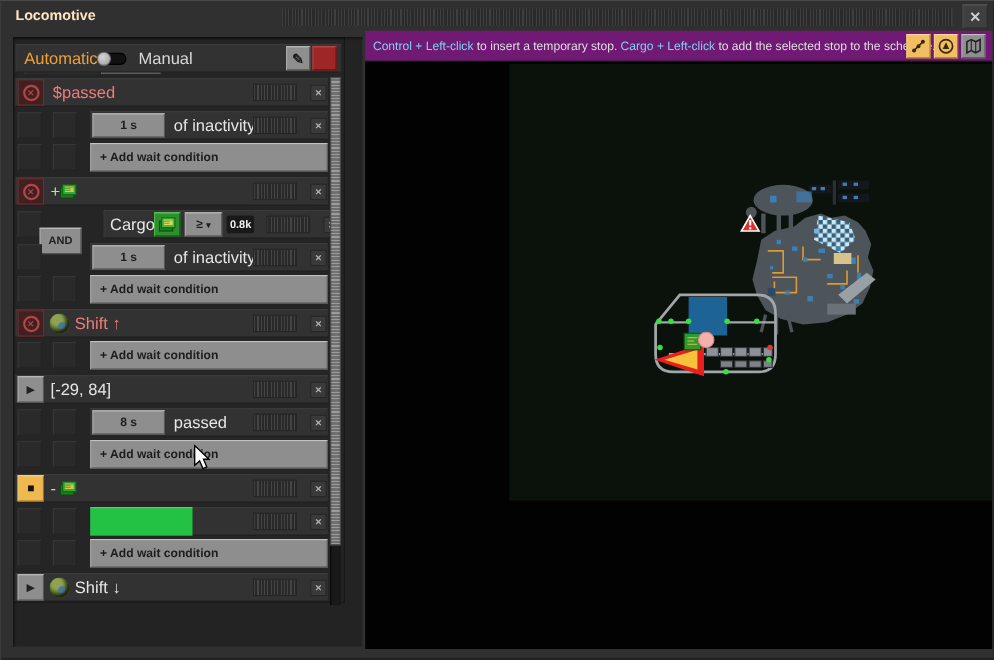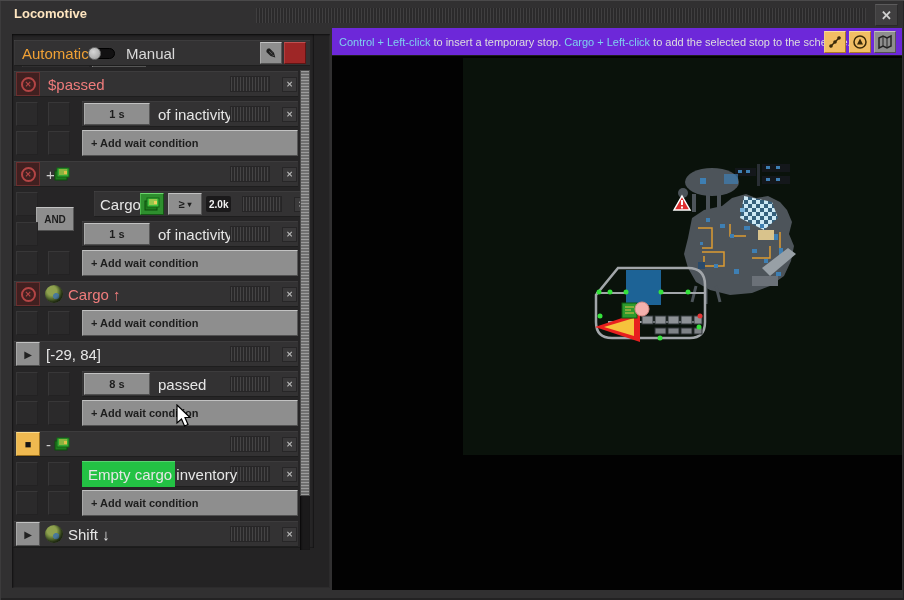--- a/index.html
+++ b/index.html
@@ -116,21 +116,21 @@
   
   .switch-track { position: absolute; left: 74px; top: 8px; width: 27px; height: 11px;
                   background: #121112; border: 1px solid #000; border-radius: 6px; cursor: pointer; }
   .switch-knob { position: absolute; left: -1px; top: -2px; width: 13px; height: 13px;
                  background: radial-gradient(circle at 40% 35%, #d6d6d6, #9a9a9a);
                  border: 1px solid #6f6f6f; border-radius: 50%; }
   
   .circuit { position: relative; display: inline-block; }
   
   #hint-bar {
-    left: 332px; top: 28px; width: 570px; height: 28px; background: #6d28d9;
+    left: 332px; top: 28px; width: 570px; height: 28px; background: #701a75;
     box-shadow: inset 0 -1px 0 #1f1e1f; display: flex; align-items: center;
     font-size: 11px; color: #dedede; padding-left: 7px;
   }
   #hint-bar .key { color: #7fd1ef; }
   #hint-bar span { margin-right: 3px; }
   .mapbtn {
     position: absolute; top: 31px; width: 22px; height: 22px;
     display: flex; align-items: center; justify-content: center; cursor: pointer;
   }
   .tanbtn { background: #f1be64; border: 1px solid; border-color: #f8dba2 #a97a24 #a97a24 #eccd8a; }
@@ -212,21 +212,21 @@
               <rect x="1" y="5" width="12" height="9" fill="#1e7c1e" stroke="#0d4d0d"></rect>
               <rect x="3" y="2" width="12" height="9" fill="#3fbf3f" stroke="#156515"></rect>
               <path d="M5,4 h8 M5,6 h5 M5,8 h8" stroke="#ecd05a" stroke-width="1" fill="none"></path>
               <rect x="10" y="5" width="3" height="3" fill="#ecd05a"></rect>
             </svg>
         </div>
         <div class="graybtn" style="left:74px; top:2px; width:34px; height:22px; gap:3px;">
           <span>≥</span>
             <span style="font-size:8px;">▾</span>
         </div>
-        <div class="value-badge" style="left:112px;">2.0k</div>
+        <div class="value-badge" style="left:112px;">0.8k</div>
         <div class="stripes" style="left:148px;"></div>
         <div class="xbtn" style="left:200px;">✕</div>
       </div>
 
       <div class="graybtn" style="left:24px; top:173px; width:38px; height:24px; font-size:10px;">AND</div>
 
       <div class="slot" style="left:4px; top:188px;"></div>
       <div class="row" style="left:70px; top:187px; width:216px;">
         <div class="graybtn" style="left:2px; top:2px; width:66px; height:22px;">1 s</div>
         <div class="lbl" style="left:76px;">of inactivity</div>
@@ -236,21 +236,21 @@
 
       <div class="slot" style="left:4px; top:217px;"></div>
       <div class="slot" style="left:36px; top:217px;"></div>
       <div class="graybtn" style="left:70px; top:216px; width:216px; height:26px; justify-content:flex-start; padding-left:8px;">+ Add wait condition</div>
 
       <div class="row" style="left:2px; top:247px; width:284px;">
         <div class="stop-icon-btn disabled-stop">
           <span class="circ">✕</span>
         </div>
         <span class="planet" style="left:31px;"></span>
-        <div class="lbl red-lbl" style="left:54px;">Cargo ↑</div>
+        <div class="lbl red-lbl" style="left:54px;">Shift ↑</div>
         <div class="stripes" style="left:216px;"></div>
         <div class="xbtn" style="left:268px;">✕</div>
       </div>
 
       <div class="slot" style="left:4px; top:277px;"></div>
       <div class="slot" style="left:36px; top:277px;"></div>
       <div class="graybtn" style="left:70px; top:276px; width:216px; height:26px; justify-content:flex-start; padding-left:8px;">+ Add wait condition</div>
 
       <div class="row" style="left:2px; top:307px; width:284px;">
         <div class="stop-icon-btn playbtn">
@@ -288,21 +288,20 @@
             </svg>
         </span>
         <div class="stripes" style="left:216px;"></div>
         <div class="xbtn" style="left:268px;">✕</div>
       </div>
 
       <div class="slot" style="left:4px; top:428px;"></div>
       <div class="slot" style="left:36px; top:428px;"></div>
       <div class="row" style="left:70px; top:427px; width:216px;">
         <div class="greenfill" style="width:93px;"></div>
-        <div class="lbl" style="left:6px; z-index:2;">Empty cargo inventory</div>
         <div class="stripes" style="left:148px;"></div>
         <div class="xbtn" style="left:200px;">✕</div>
       </div>
 
       <div class="slot" style="left:4px; top:457px;"></div>
       <div class="slot" style="left:36px; top:457px;"></div>
       <div class="graybtn" style="left:70px; top:456px; width:216px; height:26px; justify-content:flex-start; padding-left:8px;">+ Add wait condition</div>
 
       <div class="row" style="left:2px; top:487px; width:284px;">
         <div class="stop-icon-btn playbtn">

